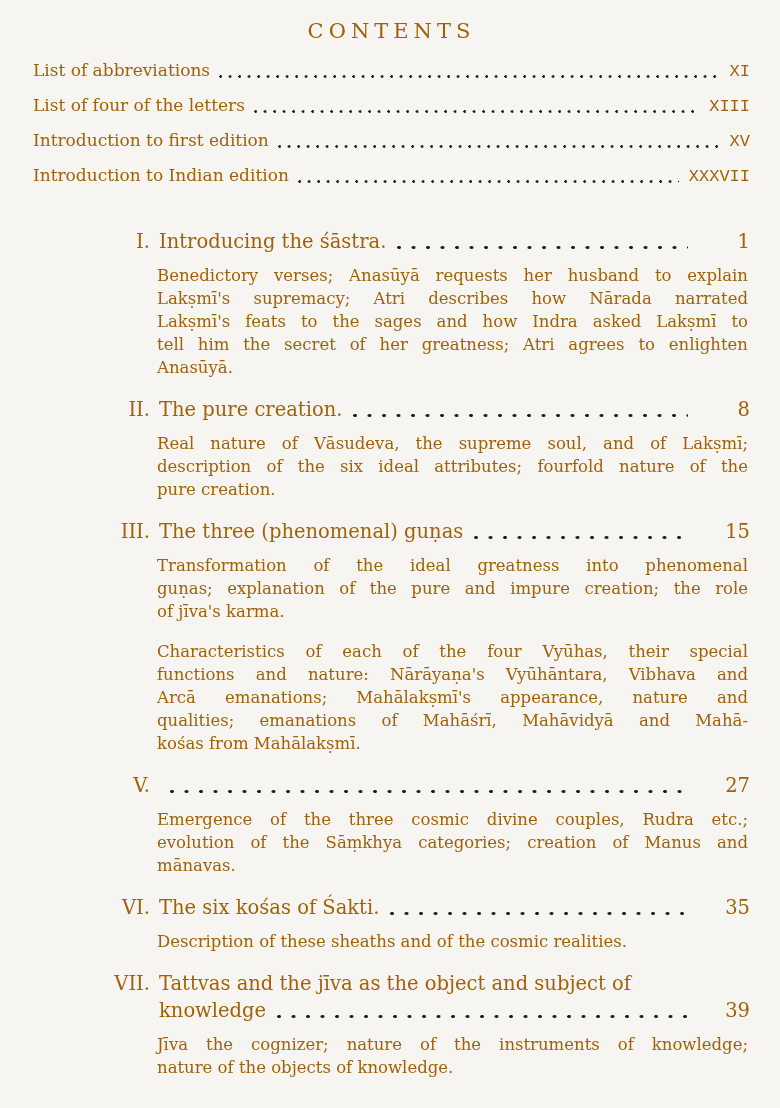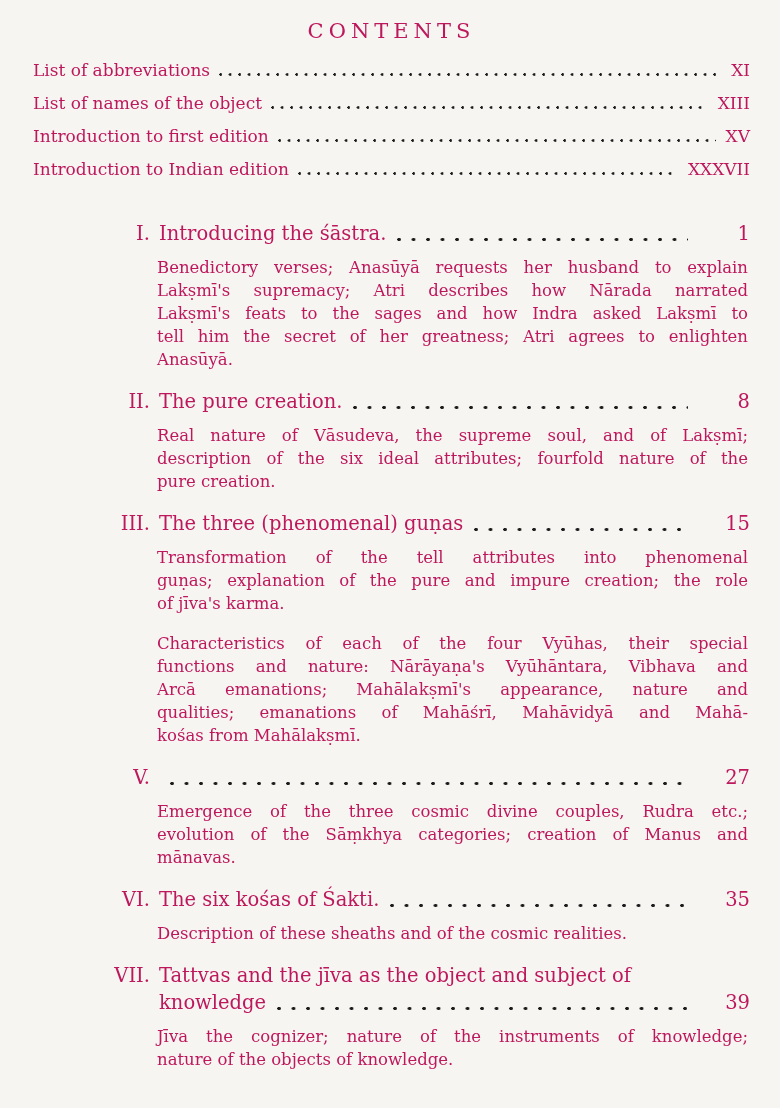--- a/index.html
+++ b/index.html
@@ -7,21 +7,21 @@
     margin: 0;
     padding: 0;
     background: #f6f5f1;
   }
   .page {
     position: relative;
     width: 780px;
     height: 1108px;
     margin: 0 auto;
     background: #f6f5f1;
-    color: #be185d;
+    color: #a16207;
     font-family: "DejaVu Serif", "Liberation Serif", serif;
     box-sizing: border-box;
     padding: 16px 30px 18px 33px;
     overflow: hidden;
   }
   
   .title {
     margin: 0 0 13px 0;
     text-align: center;
     font-size: 21px;
@@ -50,21 +50,21 @@
   
   .front-matter { margin: 0 0 0 0; }
   .fm-row {
     display: flex;
     align-items: baseline;
     font-size: 17px;
     line-height: 22px;
     margin-bottom: 11px;
   }
   .fm-label { white-space: nowrap; }
-  .fm-page  { white-space: nowrap; text-align: center; }
+  .fm-page  { white-space: nowrap; text-align: center; font-family: Liberation Mono, monospace; }
   
   .chapters { display: block; margin-top: 40px; }
   .chapter  { margin-bottom: 17px; }
   .ch-head {
     display: flex;
     align-items: baseline;
     margin-left: 62px;
     font-size: 19.5px;
     line-height: 27px;
   }
@@ -101,21 +101,21 @@
 
   <h1 class="title">CONTENTS</h1>
 
   <div class="front-matter">
     <div class="fm-row">
       <span class="fm-label">List of abbreviations</span>
       <span class="leader fm-leader"></span>
       <span class="fm-page">XI</span>
     </div>
     <div class="fm-row">
-      <span class="fm-label">List of names of the object</span>
+      <span class="fm-label">List of four of the letters</span>
       <span class="leader fm-leader"></span>
       <span class="fm-page">XIII</span>
     </div>
     <div class="fm-row">
       <span class="fm-label">Introduction to first edition</span>
       <span class="leader fm-leader"></span>
       <span class="fm-page">XV</span>
     </div>
     <div class="fm-row">
       <span class="fm-label">Introduction to Indian edition</span>
@@ -157,21 +157,21 @@
     </section>
 
     <section class="chapter">
       <div class="ch-head">
         <span class="ch-num">III.</span>
         <span class="ch-title">The three (phenomenal) guṇas</span>
         <span class="leader ch-leader"></span>
         <span class="ch-page">15</span>
       </div>
       <div class="ch-sum">
-        <div class="sum-line">Transformation of the tell attributes into phenomenal</div>
+        <div class="sum-line">Transformation of the ideal greatness into phenomenal</div>
         <div class="sum-line">guṇas; explanation of the pure and impure creation; the role</div>
         <div class="sum-line last">of jīva's karma.</div>
       </div>
     </section>
 
     <section class="chapter">
       <div class="ch-sum">
         <div class="sum-line">Characteristics of each of the four Vyūhas, their special</div>
         <div class="sum-line">functions and nature: Nārāyaṇa's Vyūhāntara, Vibhava and</div>
         <div class="sum-line">Arcā emanations; Mahālakṣmī's appearance, nature and</div>

